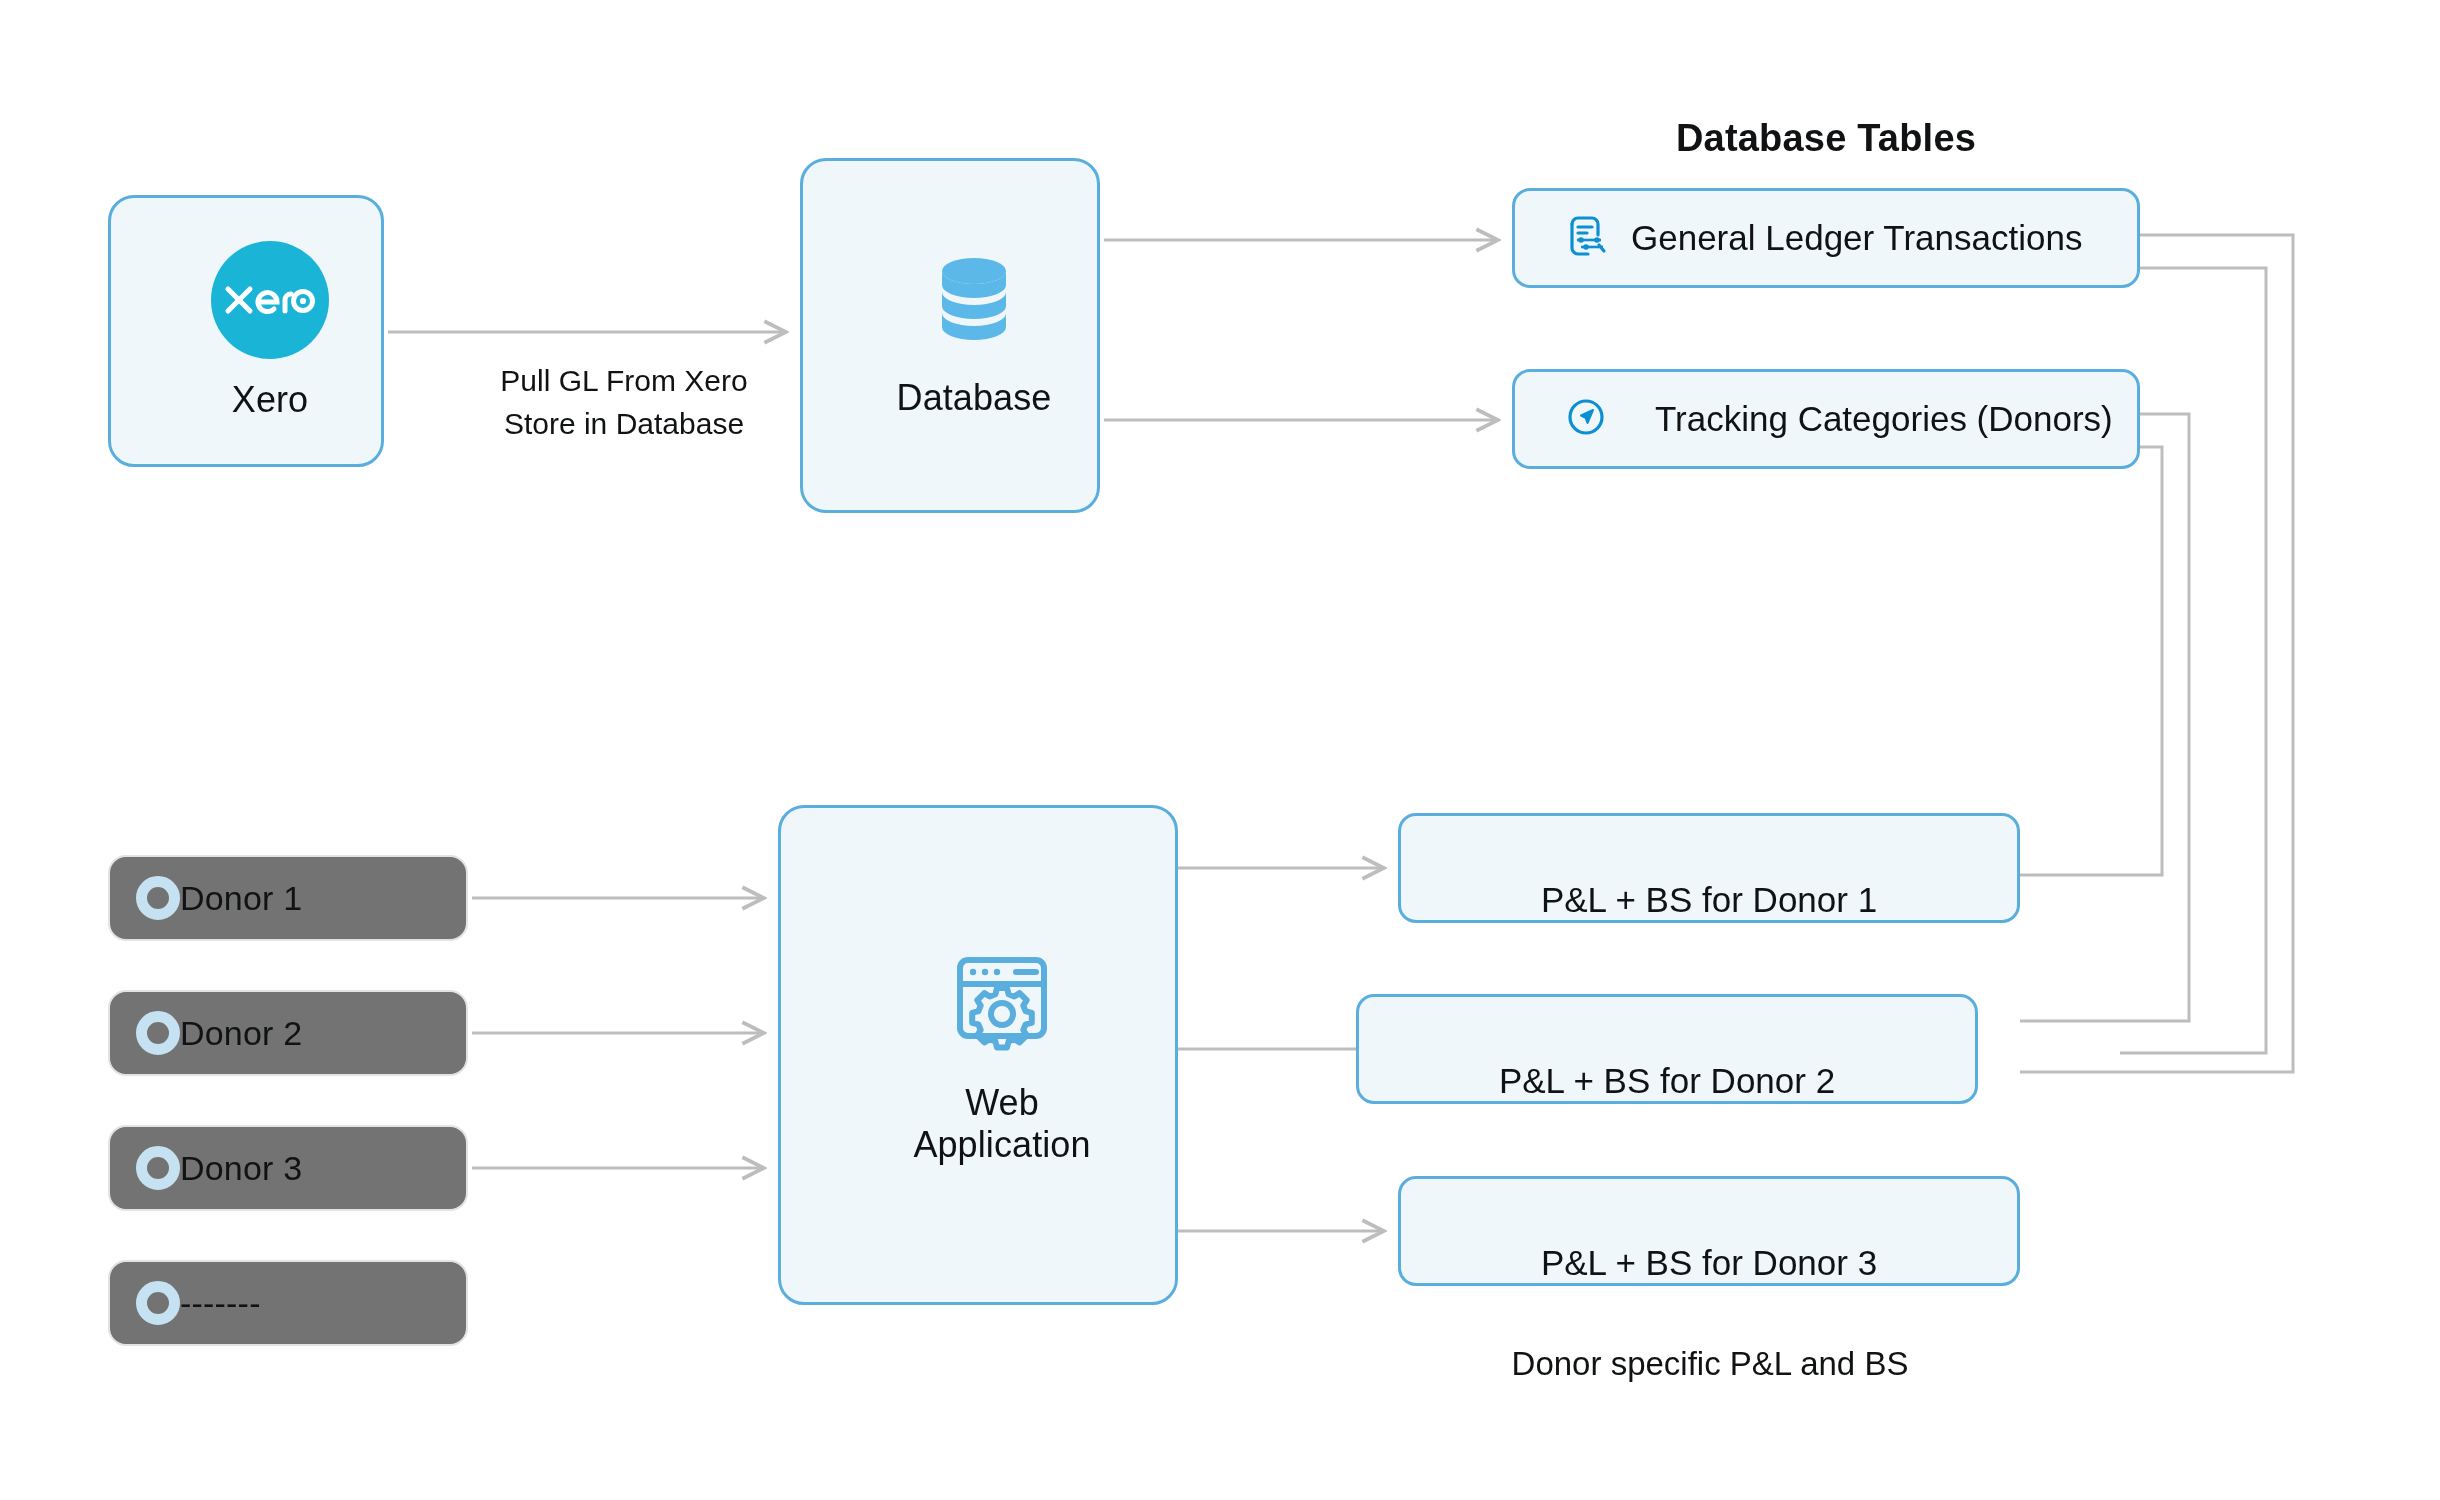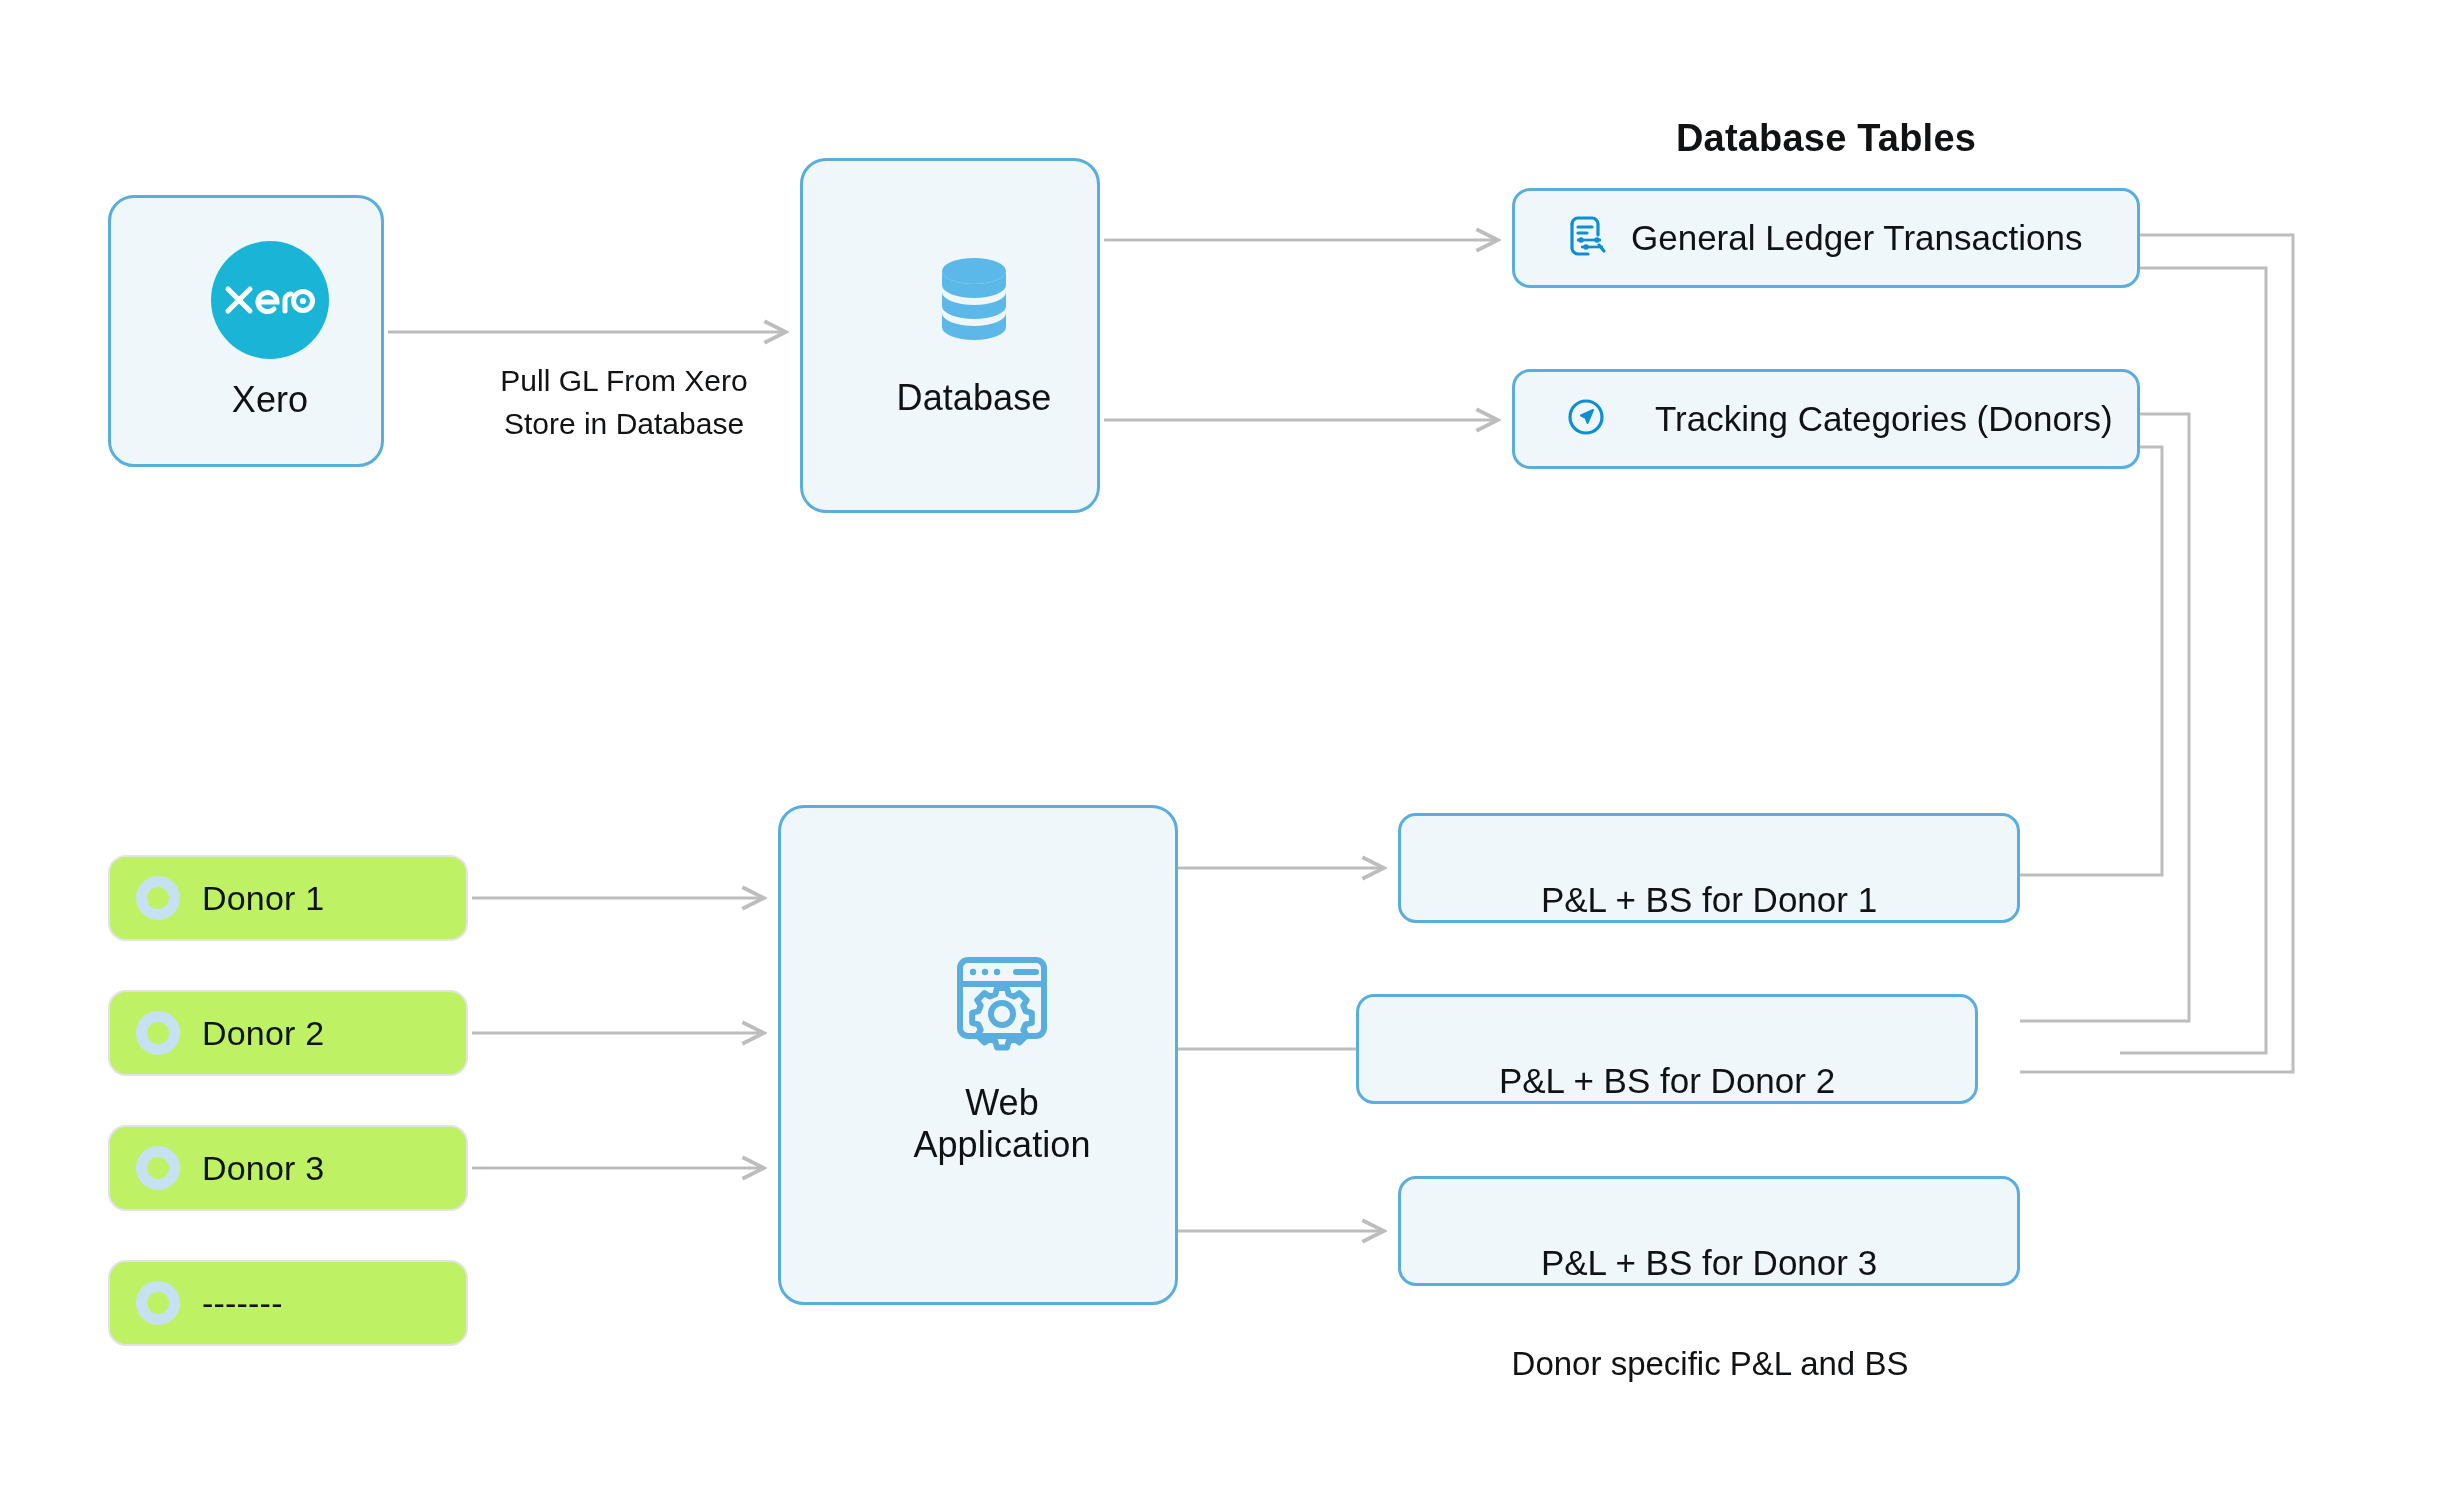--- a/index.html
+++ b/index.html
@@ -128,27 +128,26 @@
     white-space: nowrap;
   }
   #node-pl1 { left: 1398px; top: 813px;  width: 622px; height: 110px; }
   #node-pl2 { left: 1356px; top: 994px;  width: 622px; height: 110px; }
   #node-pl3 { left: 1398px; top: 1176px; width: 622px; height: 110px; }
 
   
   .donor {
     position: absolute;
     box-sizing: border-box;
-    background: #bef264;
+    background: #737373;
     border: 2px solid #e1e3e5;
     border-radius: 18px;
     display: flex;
     align-items: center;
     padding-left: 26px;
-    gap: 22px;
     z-index: 2;
     left: 108px;
     width: 360px;
     height: 86px;
   }
   #donor-1 { top: 855px; }
   #donor-2 { top: 990px; }
   #donor-3 { top: 1125px; }
   #donor-4 { top: 1260px; }
   .donor .d-label {

